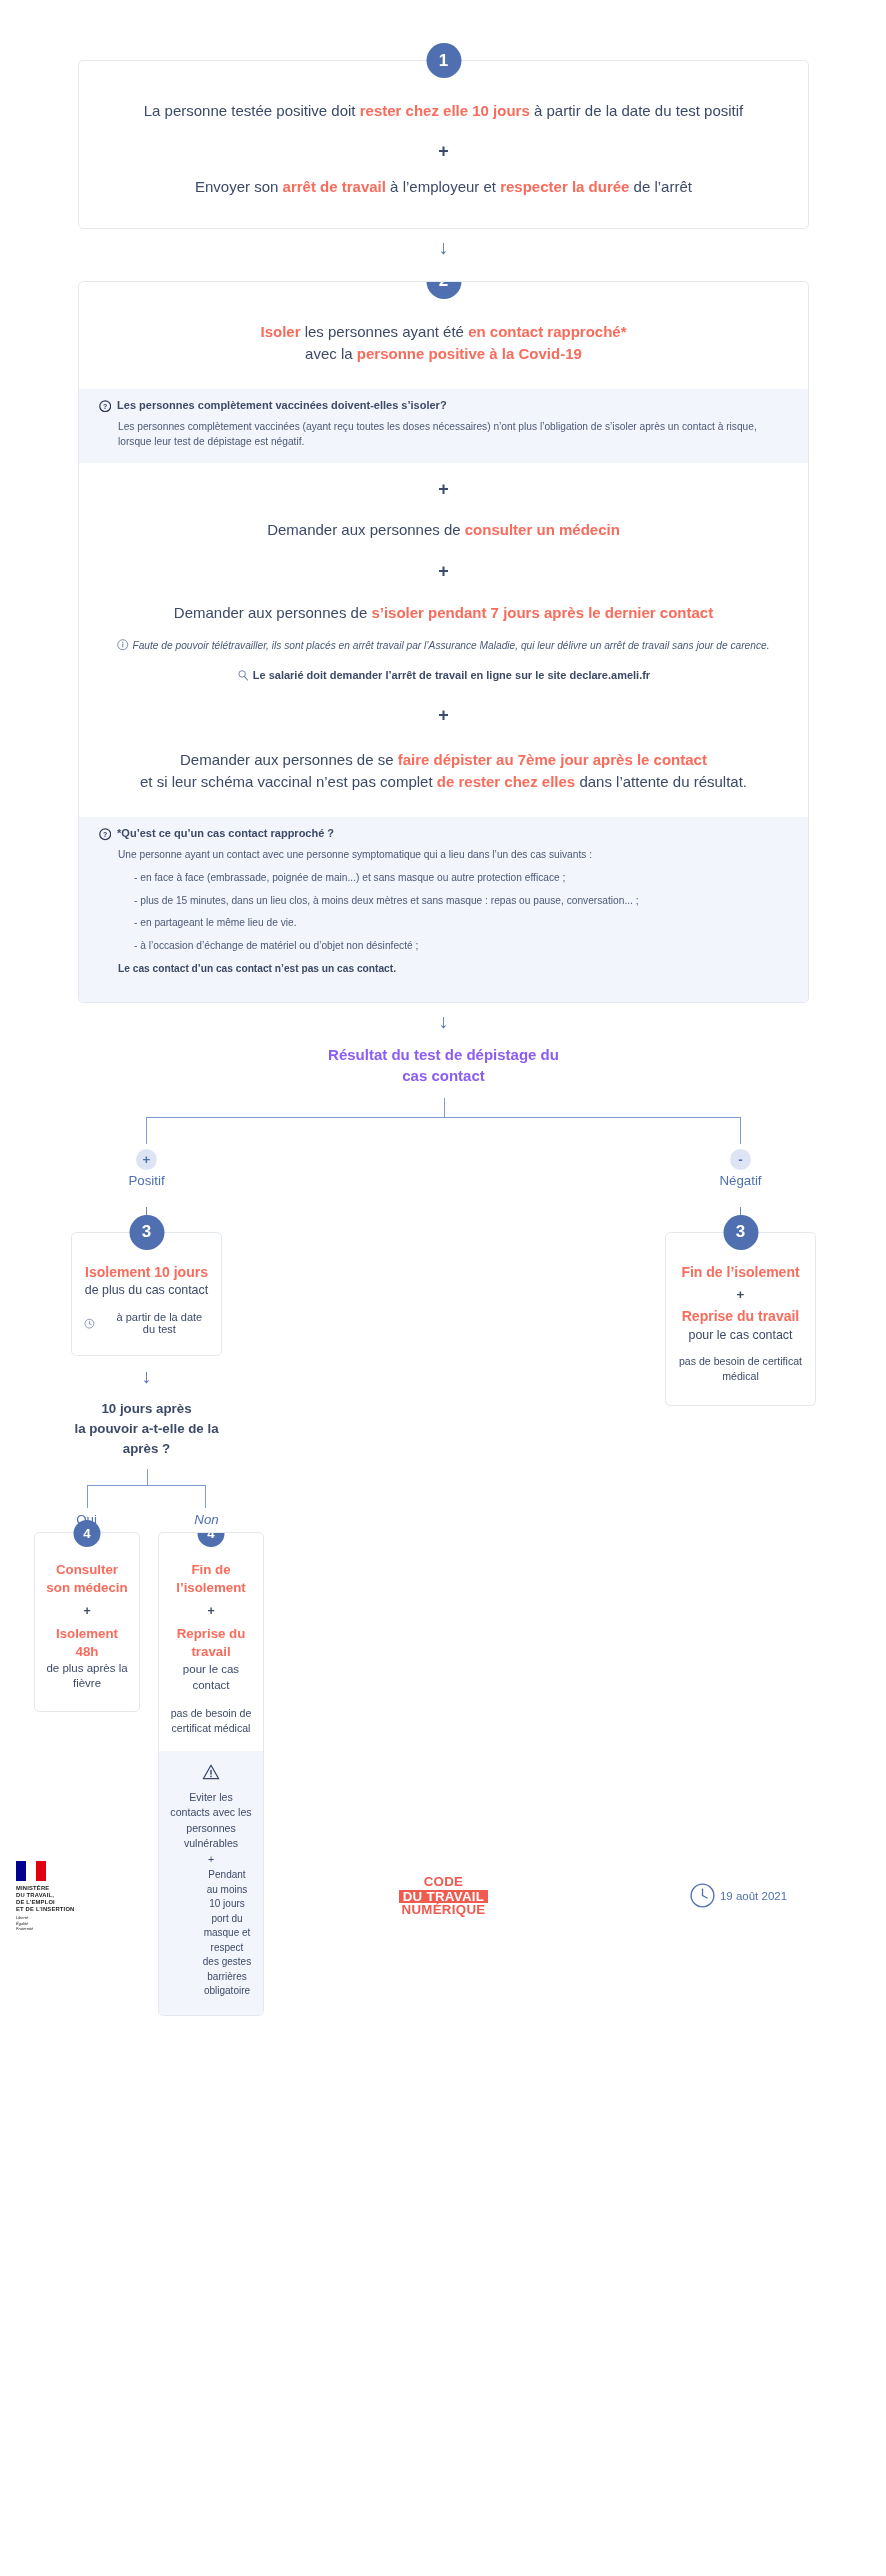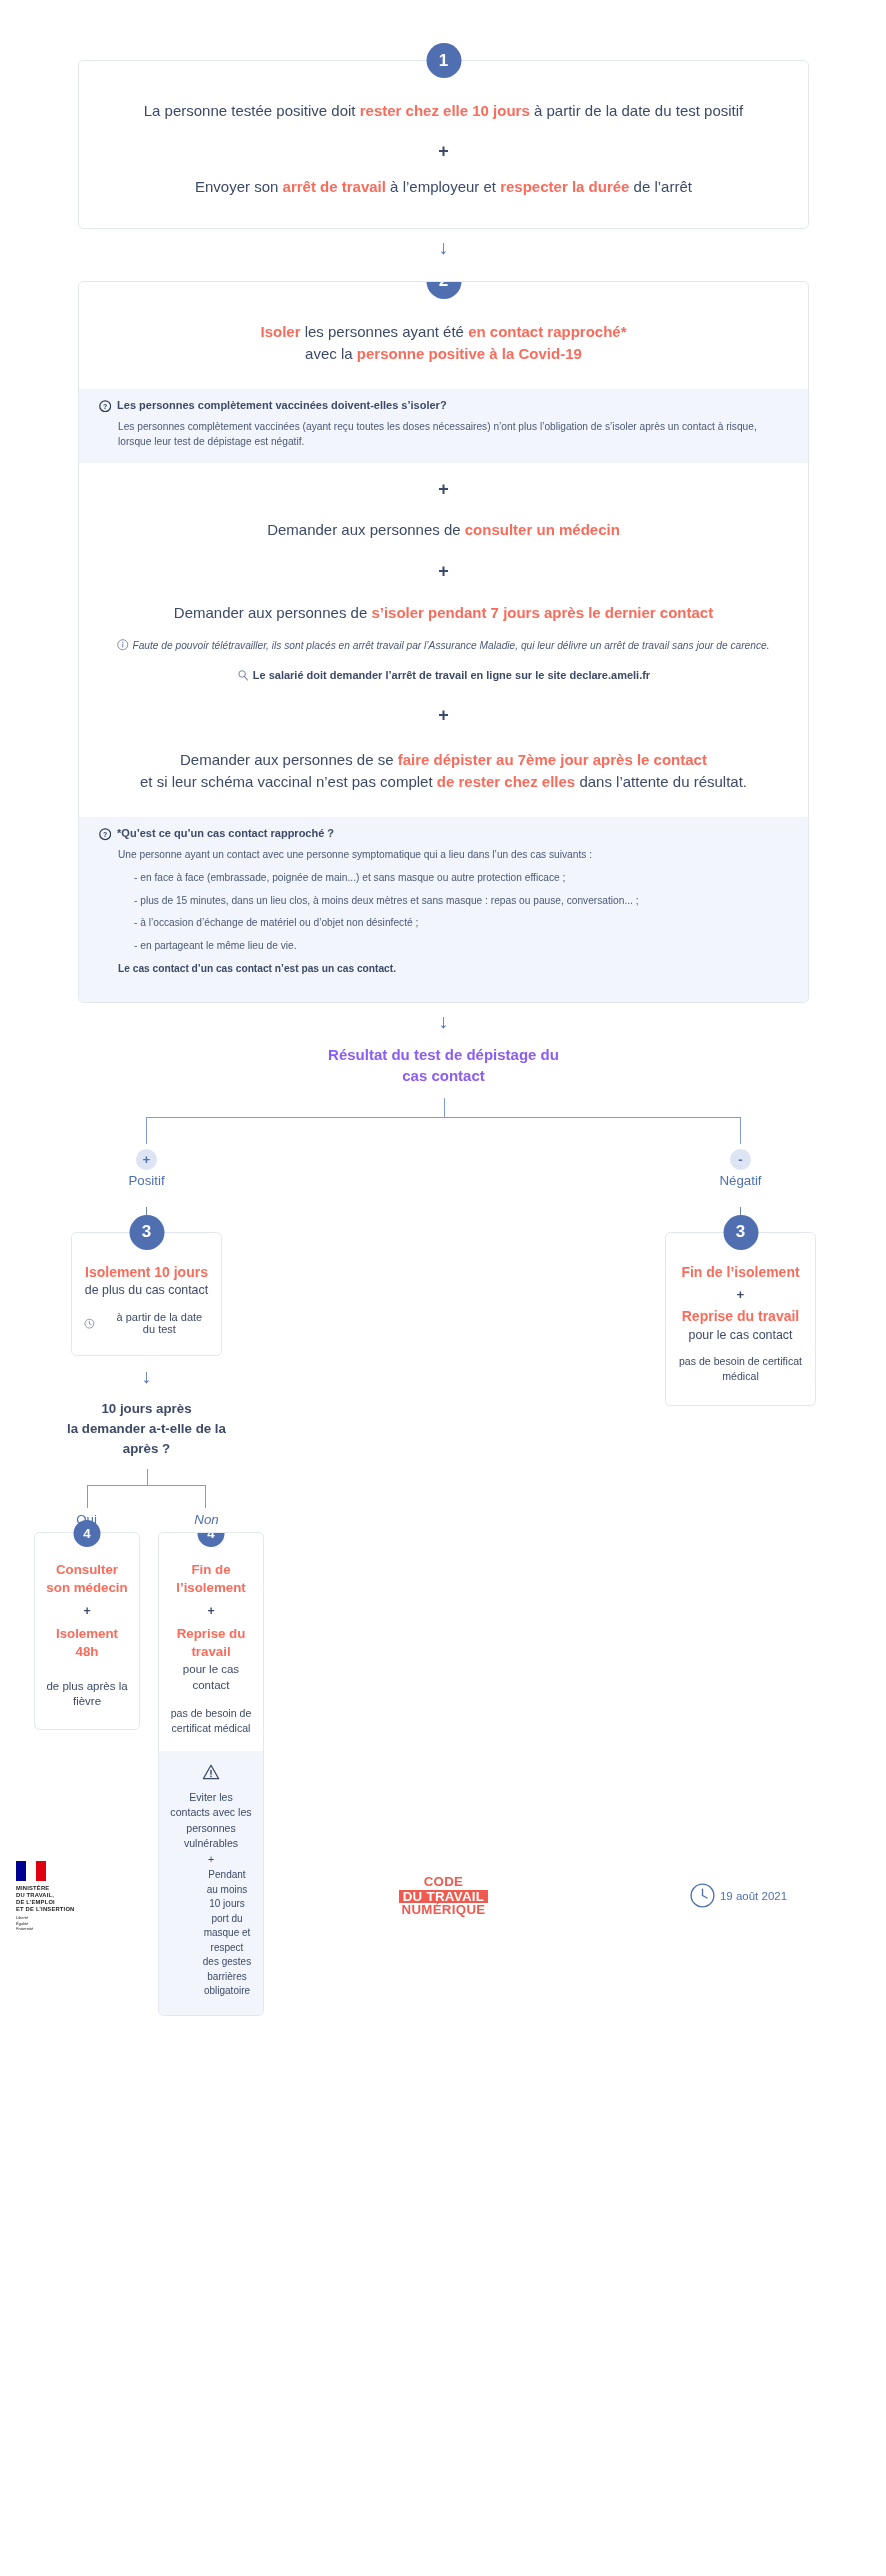--- a/index.html
+++ b/index.html
@@ -185,22 +185,22 @@
           <svg class="qmark" viewBox="0 0 16 16" style="font-size:12.5px">
             <circle cx="8" cy="8" r="7" fill="none" stroke="#2d3a56" stroke-width="1.6"></circle>
             <text x="8" y="11.6" font-size="9" font-family="Liberation Sans, sans-serif" font-weight="bold" fill="#2d3a56" text-anchor="middle">?</text>
           </svg>
           <span>*Qu’est ce qu’un cas contact rapproché ?</span>
         </div>
         <div class="faq-body">
           <p>Une personne ayant un contact avec une personne symptomatique qui a lieu dans l’un des cas suivants :</p>
           <p class="bullet">- en face à face (embrassade, poignée de main...) et sans masque ou autre protection efficace ;</p>
           <p class="bullet">- plus de 15 minutes, dans un lieu clos, à moins deux mètres et sans masque : repas ou pause, conversation... ;</p>
+          <p class="bullet">- en partageant le même lieu de vie.</p>
           <p class="bullet">- à l’occasion d’échange de matériel ou d’objet non désinfecté ;</p>
-          <p class="bullet">- en partageant le même lieu de vie.</p>
           <p class="strong">Le cas contact d’un cas contact n’est pas un cas contact.</p>
         </div>
       </div>
     </div>
   </div>
 
   <div class="arrow-down" style="margin:9px 0 12.4px 0;">↓</div>
 
   <div style="text-align:center;">
     <div style="font-size:15px; font-weight:bold; color:#8b5cf6; line-height:1.45;">
@@ -246,21 +246,21 @@
         </svg>
         <span>à partir de la date du test</span>
       </div>
     </div>
 
     <div class="arrow-down" style="position:absolute; left:71px; width:151px; top:135px;">↓</div>
 
     <div style="position:absolute; left:9px; width:275px; top:167px; text-align:center;">
       <div style="font-size:13.3px; font-weight:bold; color:#3c4a68; line-height:1.5;">
         <div>10 jours après</div>
-        <div>la demander a-t-elle de la</div>
+        <div>la pouvoir a-t-elle de la</div>
         <div>après ?</div>
       </div>
       <div style="position:relative; height:43px; margin-top:10.6px;">
         <div class="v-line" style="height:16px; position:absolute; left:50%; top:0;"></div>
         <div style="position:absolute; left:78px; right:78px; top:16px; height:0.9px; background:#7e9ad0;"></div>
         <div style="position:absolute; left:78px; top:16px; width:0.9px; height:23px; background:#7e9ad0;"></div>
         <div style="position:absolute; right:78px; top:16px; width:0.9px; height:23px; background:#7e9ad0;"></div>
       </div>
       <div style="position:relative; height:23px;">
         <div class="branch-label" style="position:absolute; left:44px; width:67px;">Oui</div>
@@ -282,21 +282,21 @@
     </div>
   </div>
 
   <div style="position:relative; height:301px; margin-top:7px;">
 
     <div class="card" style="position:absolute; left:34px; width:106px; padding:28px 10.6px 19.5px 10.6px; text-align:center;">
       <div class="badge" style="width:27px;height:27px;font-size:13.3px;top:-13.3px;">4</div>
       <div class="hl" style="font-size:13.3px; line-height:1.35;">Consulter son médecin</div>
       <div class="plus" style="font-size:12.4px; margin:7px 0;">+</div>
       <div class="hl" style="font-size:13.3px; line-height:1.35;">Isolement 48h</div>
-      <div style="font-size:11.5px; margin-top:18px; line-height:1.35;">de plus après la fièvre</div>
+      <div style="font-size:11.5px; margin-top:0; line-height:1.35;">de plus après la fièvre</div>
     </div>
 
     <div class="card" style="position:absolute; left:158px; width:106px; padding:0; overflow:hidden;">
       <div class="badge" style="width:27px;height:27px;font-size:13.3px;top:-13.3px;">4</div>
       <div style="padding:28px 10.6px 16px 10.6px; text-align:center;">
         <div class="hl" style="font-size:13.3px; line-height:1.35;">Fin de l’isolement</div>
         <div class="plus" style="font-size:12.4px; margin:7px 0;">+</div>
         <div class="hl" style="font-size:13.3px; line-height:1.35;">Reprise du travail</div>
         <div style="font-size:11.5px; margin-top:1.8px; line-height:1.35;">pour le cas contact</div>
         <div style="font-size:10.6px; margin-top:12.4px; line-height:1.4;">pas de besoin de certificat médical</div>

